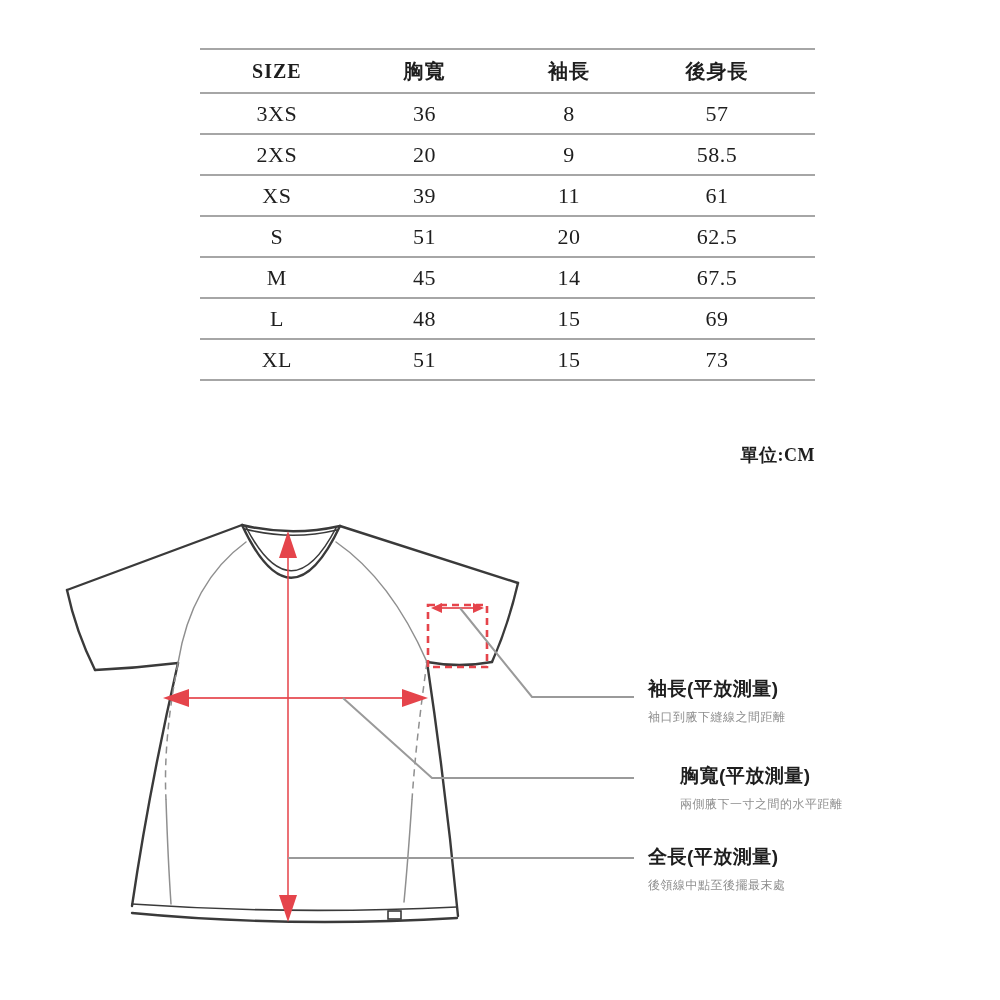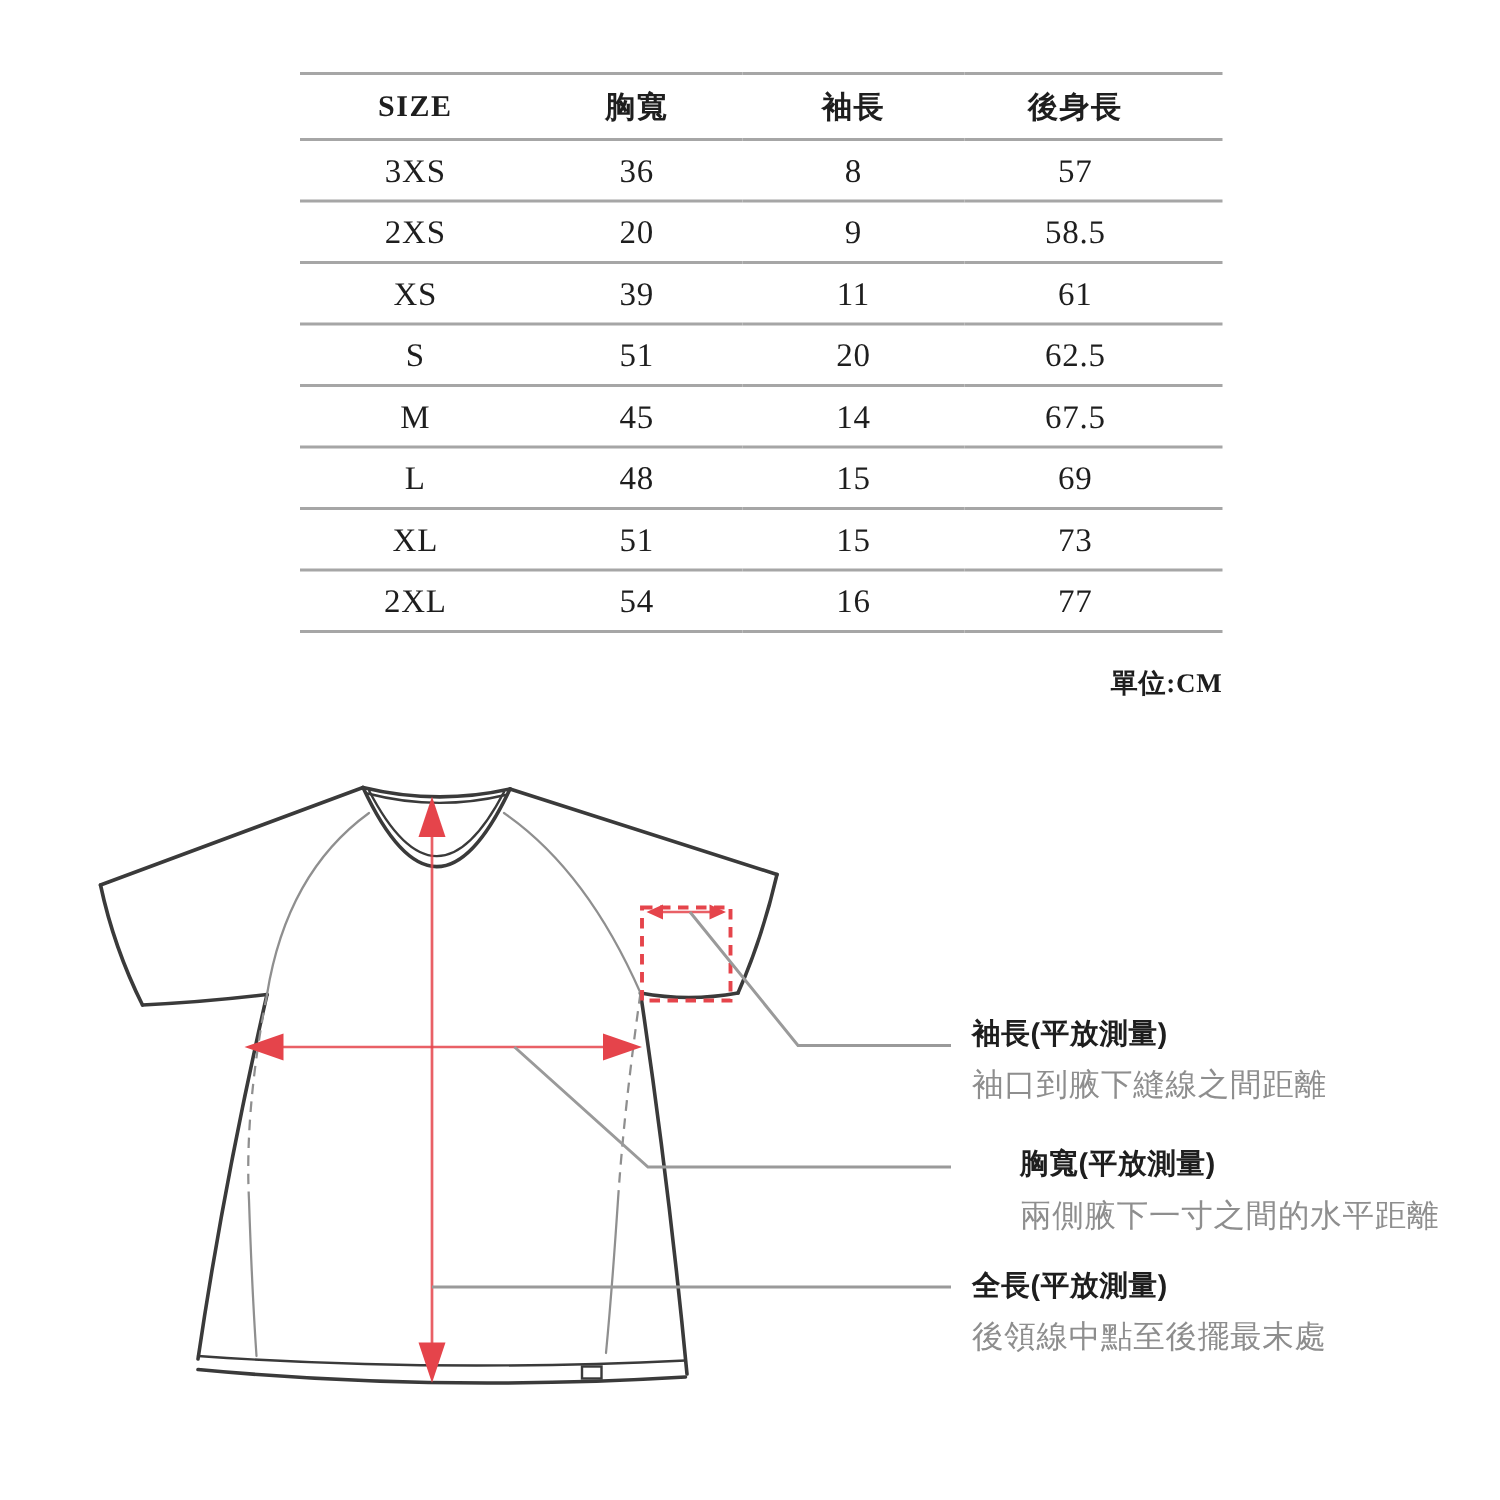--- a/index.html
+++ b/index.html
@@ -59,21 +59,21 @@
   .red-head{fill:var(--accent-red);stroke:none;}
   .red-dash{fill:none;stroke:var(--accent-red);stroke-width:2.6;stroke-dasharray:7 5;}
   .tag{fill:#ffffff;stroke:var(--outline-dark);stroke-width:1.6;}
 
   
   .annotation{position:absolute;left:648px;width:340px;}
   .ann-title{
     font-size:19px;font-weight:700;color:var(--text-black);
     letter-spacing:.5px;margin-bottom:7px;
   }
-  .ann-desc{font-size:21px;color:var(--text-gray);letter-spacing:.5px;}
+  .ann-desc{font-size:12px;color:var(--text-gray);letter-spacing:.5px;}
   .ann-1{top:676px;}
   .ann-2{top:763px;margin-left:32px;}
   .ann-3{top:844px;}
 </style>
 </head>
 <body>
 
 <div class="size-table-wrap">
   <table class="size-table">
     <colgroup>
@@ -126,26 +126,20 @@
           <td>48</td>
           <td>15</td>
           <td>69</td>
         </tr>
         <tr>
           <td>XL</td>
           <td>51</td>
           <td>15</td>
           <td>73</td>
         </tr>
-        <tr>
-          <td>2XL</td>
-          <td>54</td>
-          <td>16</td>
-          <td>77</td>
-        </tr>
       </tbody>
   </table>
 </div>
 
 <div class="unit-note">單位:CM</div>
 
 <svg class="diagram" viewBox="40 500 620 460" xmlns="http://www.w3.org/2000/svg">
 
   <g>
 

